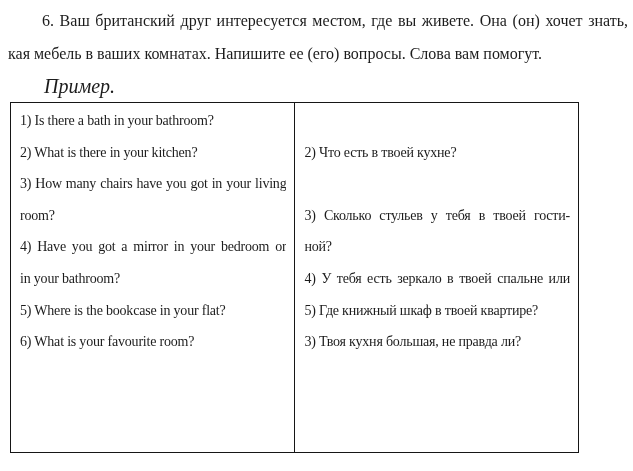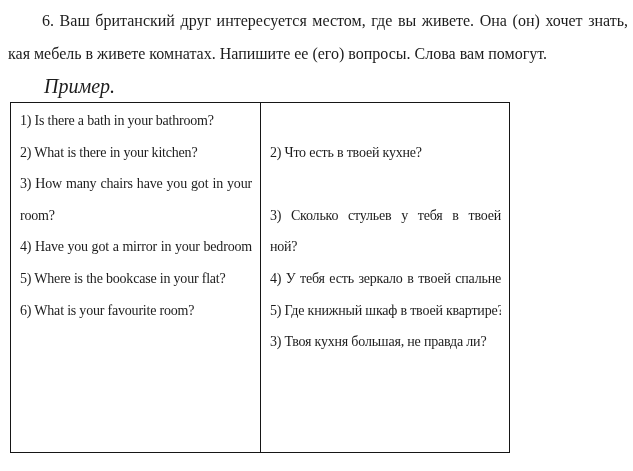--- a/index.html
+++ b/index.html
@@ -36,21 +36,21 @@
     left: 44px;
     top: 76px;
     font-size: 20px;
     font-style: italic;
     line-height: 20px;
   }
   .qtable {
     position: absolute;
     left: 10px;
     top: 102px;
-    width: 500px;
+    width: 569px;
     height: 351px;
     box-sizing: border-box;
     border: 1px solid #161616;
     display: flex;
     background: #ffffff;
   }
   .cell {
     box-sizing: border-box;
     padding: 2px 8px 0 9px;
     overflow: hidden;
@@ -74,32 +74,33 @@
     text-align-last: justify;
   }
 </style>
 </head>
 <body>
 
 <div class="page">
 
   <div class="intro">
       <div class="intro-line stretch indent">6. Ваш британский друг интересуется местом, где вы живете. Она (он) хочет знать, ка-</div>
-      <div class="intro-line">кая мебель в живете комнатах. Напишите ее (его) вопросы. Слова вам помогут.</div>
+      <div class="intro-line">кая мебель в ваших комнатах. Напишите ее (его) вопросы. Слова вам помогут.</div>
     </div>
 
   <div class="example">Пример.</div>
 
   <div class="qtable">
     <div class="cell left">
         <div class="qline">1) Is there a bath in your bathroom?</div>
         <div class="qline">2) What is there in your kitchen?</div>
         <div class="qline stretch">3) How many chairs have you got in your living</div>
         <div class="qline">room?</div>
         <div class="qline stretch">4) Have you got a mirror in your bedroom or</div>
+        <div class="qline">in your bathroom?</div>
         <div class="qline">5) Where is the bookcase in your flat?</div>
         <div class="qline">6) What is your favourite room?</div>
         <div class="qline">&nbsp;</div>
       </div>
     <div class="cell right">
         <div class="qline">&nbsp;</div>
         <div class="qline">2) Что есть в твоей кухне?</div>
         <div class="qline">&nbsp;</div>
         <div class="qline stretch">3) Сколько стульев у тебя в твоей гости-</div>
         <div class="qline">ной?</div>

